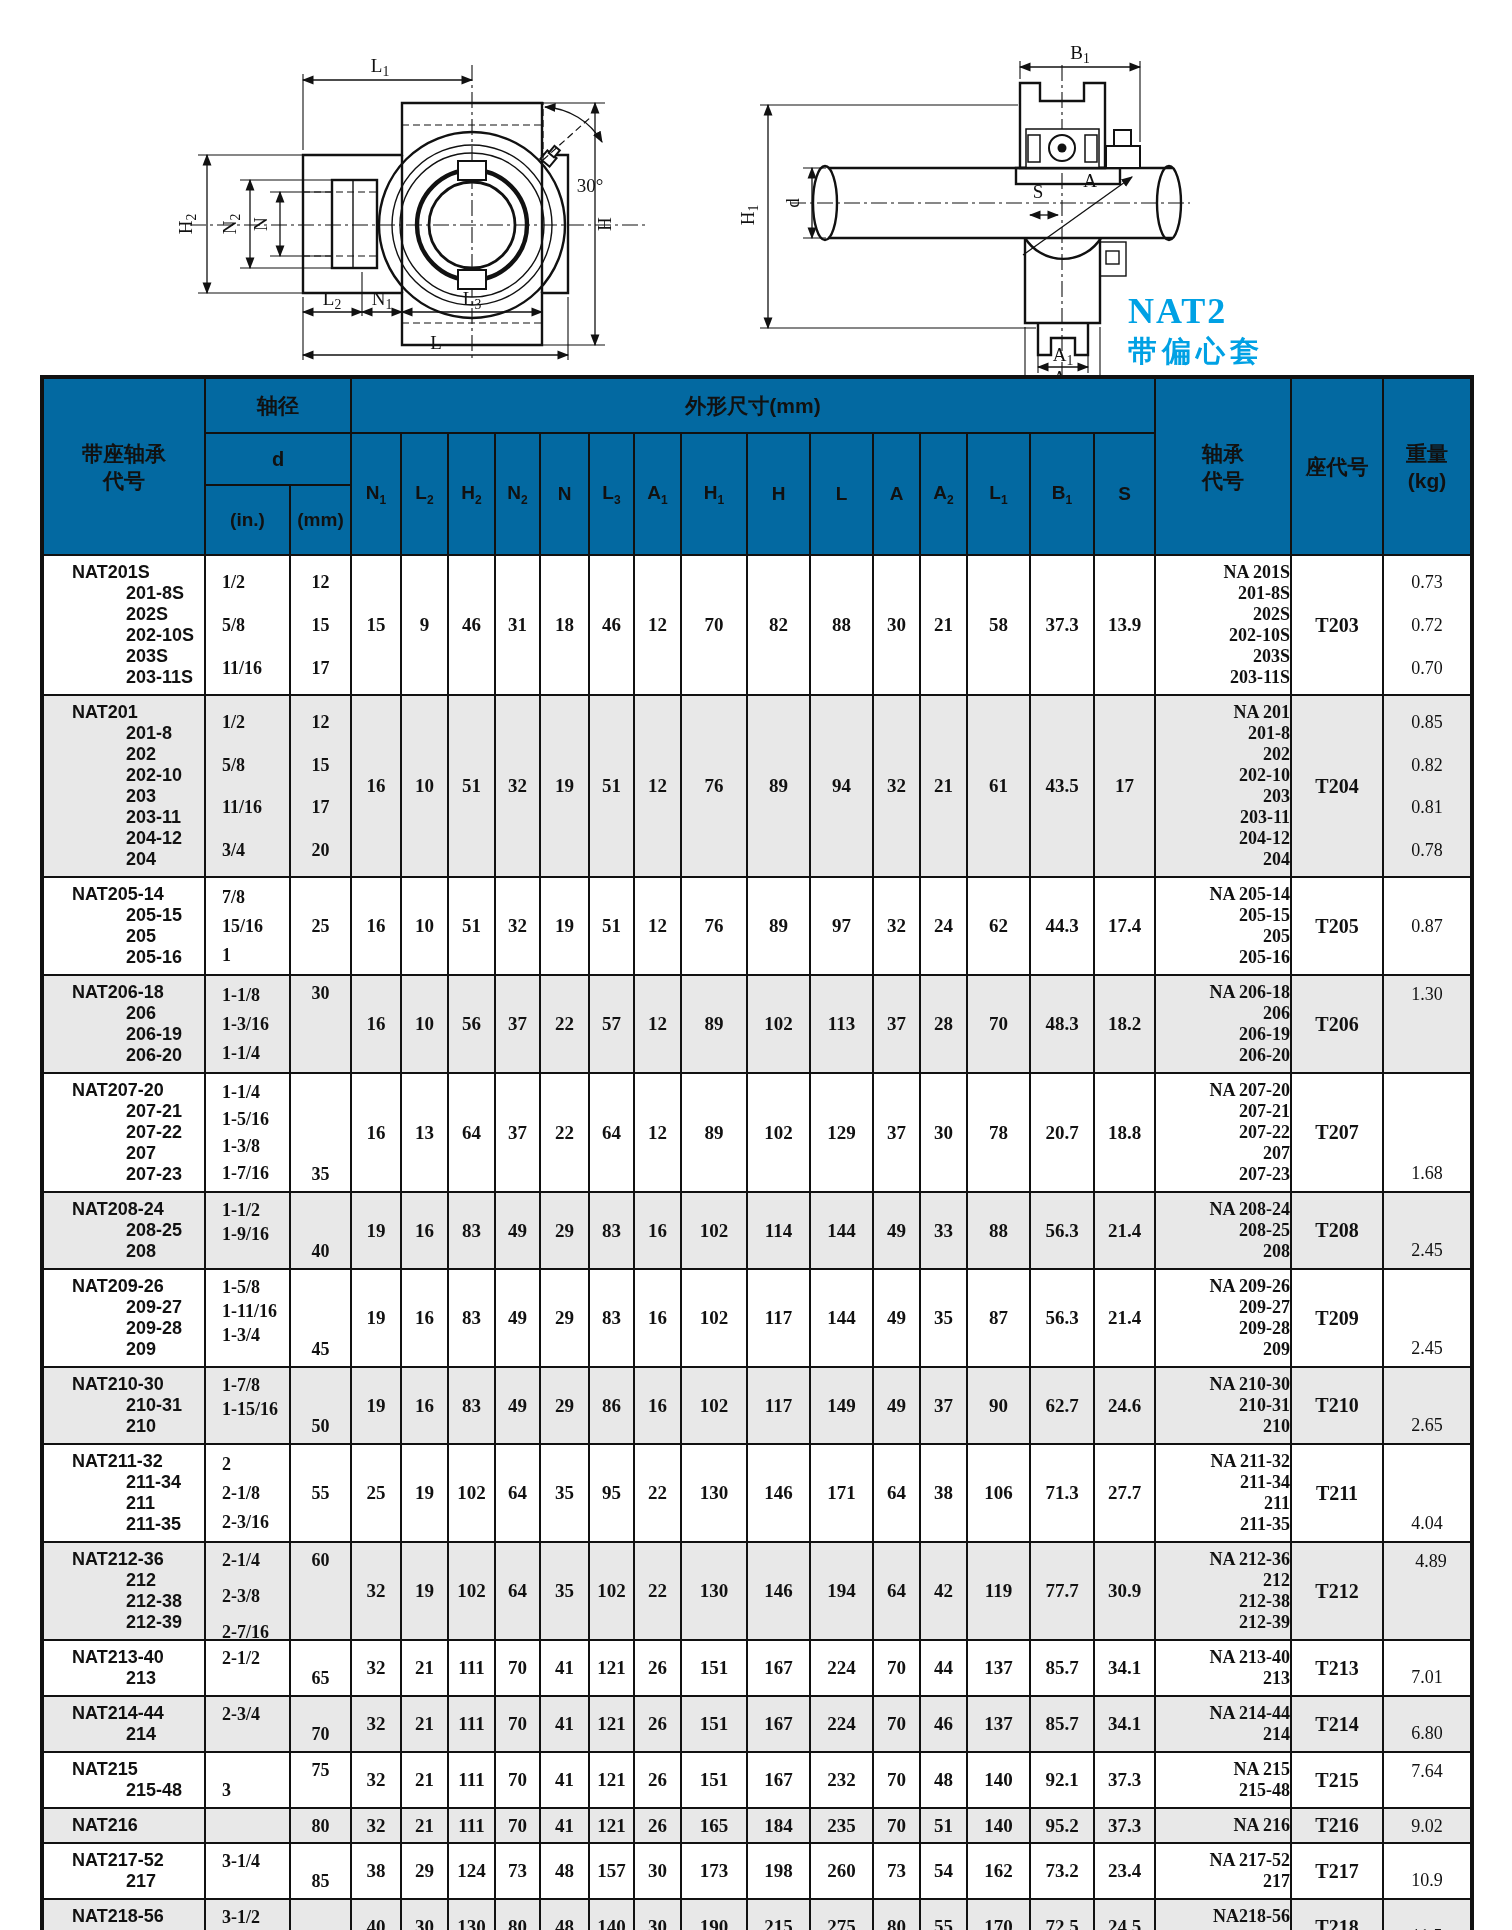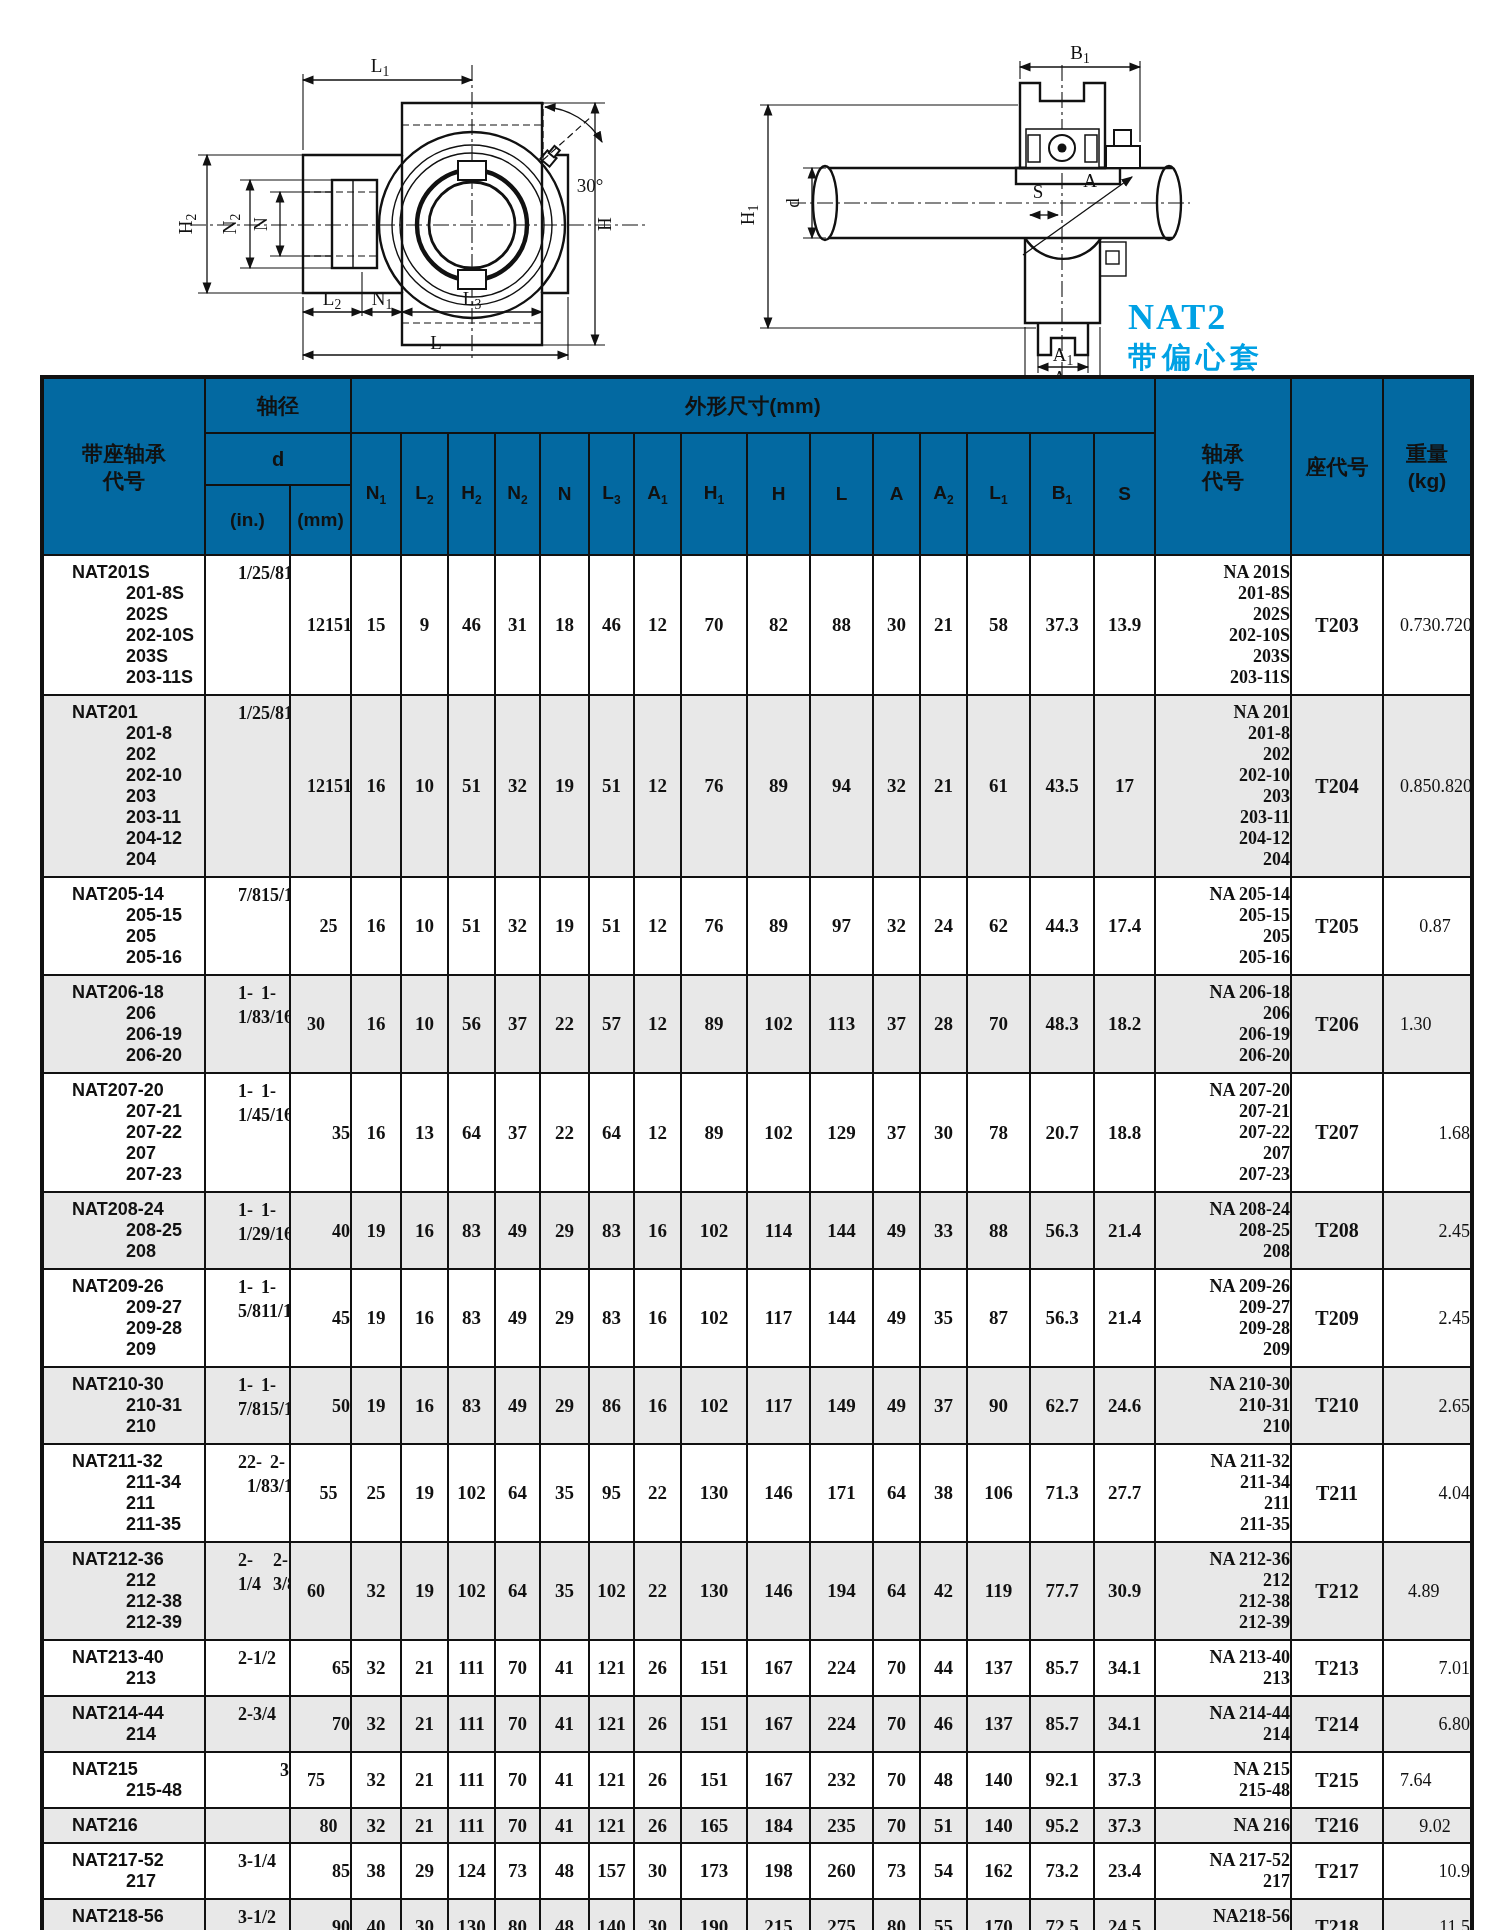--- a/index.html
+++ b/index.html
@@ -13,40 +13,40 @@
   svg .bold{stroke:#111;stroke-width:4.4;fill:none;}
   svg .med{stroke:#111;stroke-width:2.8;fill:none;}
   svg .thin{stroke:#111;stroke-width:1.4;fill:none;}
   svg .cl{stroke:#111;stroke-width:1.1;fill:none;stroke-dasharray:16 4 3 4;}
   svg .hid{stroke:#111;stroke-width:1.2;fill:none;stroke-dasharray:7 4;}
   svg .dim{stroke:#111;stroke-width:1.3;fill:none;}
   svg .ext{stroke:#111;stroke-width:1.1;fill:none;}
   svg .dlabel{font:19px "Liberation Serif",serif;fill:#111;}
   svg .wh{fill:#fff;stroke:#111;}
   .nat2-label{position:absolute;left:1128px;top:290px;color:#00a1e4;line-height:36px;}
-  .nat2-code{font:bold 36px "Liberation Serif",serif;letter-spacing:2px;margin-top:6px;}
+  .nat2-code{font:bold 36px "Liberation Serif",serif;letter-spacing:2px;}
   .nat2-name{font:bold 29px "Liberation Sans",sans-serif;letter-spacing:5px;}
 
   
   #specTable{position:absolute;left:40px;top:375px;border-collapse:collapse;table-layout:fixed;width:1430px;border:4px solid #111;}
   #specTable th,#specTable td{border:2px solid #111;padding:0;vertical-align:middle;overflow:hidden;}
   #specTable th{background:#0369a1;}
   tr.alt td{background:#e8e8e8;}
   .h-cn{font:bold 21px/27px "Liberation Sans",sans-serif;text-align:center;white-space:pre-line;}
   .h-d{font:bold 20px "Liberation Sans",sans-serif;text-align:center;}
   .h-unit{font:bold 19px "Liberation Sans",sans-serif;text-align:center;}
   .dimhead{font:bold 19px "Liberation Sans",sans-serif;text-align:center;}
   sub{font-size:12px;}
   .code-cell{font:bold 18px/21px "Liberation Sans",sans-serif;}
   .code-line{padding-left:28px;white-space:nowrap;}
   .code-line.indent{padding-left:82px;}
   .bear-cell{font:bold 18px/21px "Liberation Serif",serif;}
   .bear-line{padding-left:30px;white-space:nowrap;text-align:right;}
   .bear-line.indent{padding-left:72px;}
-  .vstack{display:flex;flex-direction:row;box-sizing:border-box;padding:3px 0;margin-left:16px;}
+  .vstack{display:flex;flex-direction:column;box-sizing:border-box;padding:3px 0;}
   .va-s{justify-content:space-around;}
   .va-t{justify-content:flex-start;}
   .va-c{justify-content:center;}
   .va-b{justify-content:flex-end;}
   .in-cell .vstack{align-items:flex-start;padding-left:16px;}
   .mm-cell .vstack,.wt-cell .vstack{align-items:center;}
   .in-cell,.mm-cell{font:bold 18px/24px "Liberation Serif",serif;}
   .wt-cell{font:18px/26px "Liberation Serif",serif;}
   .dim-val{font:bold 19px "Liberation Serif",serif;text-align:center;}
   .housing-cell{font:bold 20px "Liberation Serif",serif;text-align:center;}

